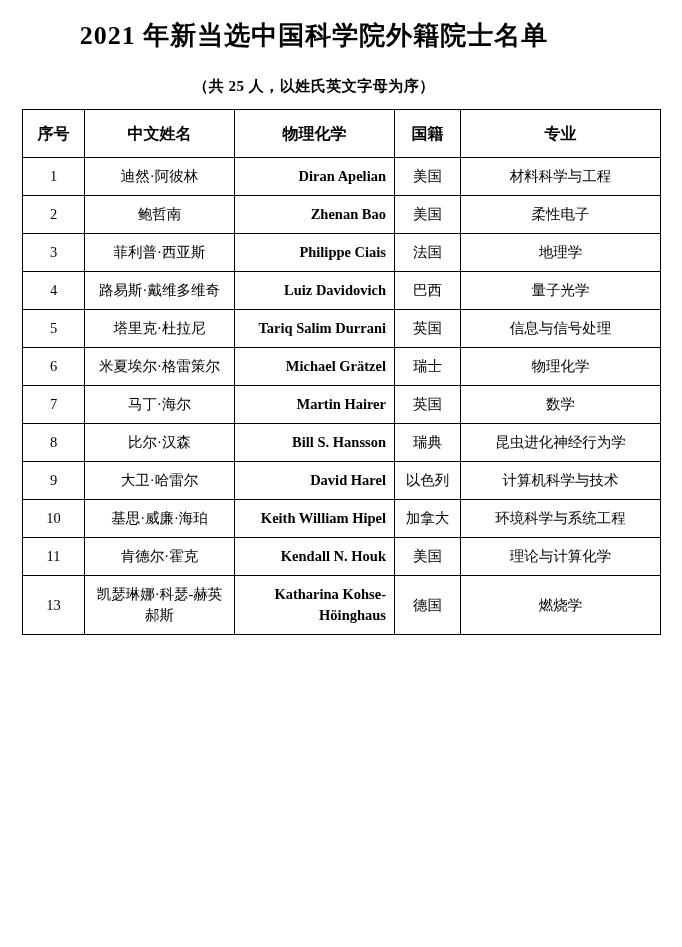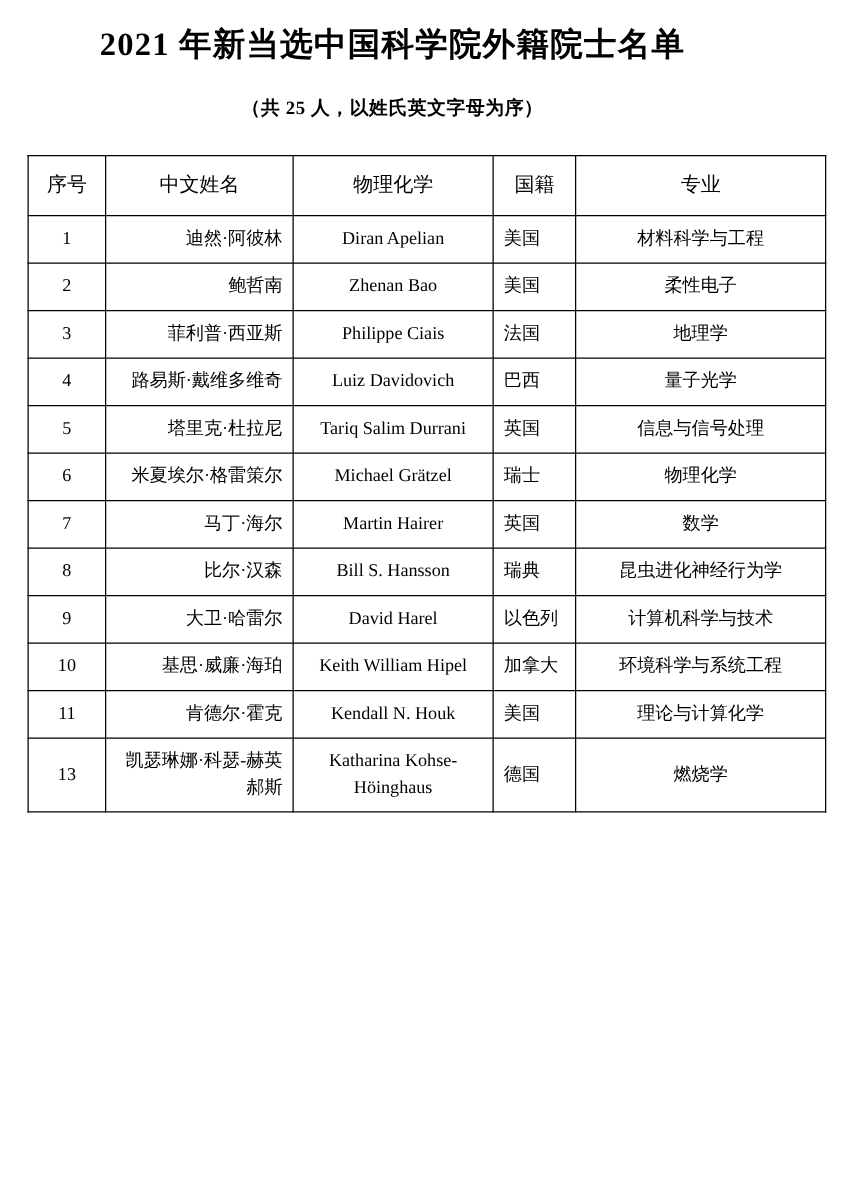--- a/index.html
+++ b/index.html
@@ -25,53 +25,53 @@
     font-weight: bold;
     letter-spacing: 1px;
     margin: 18px 0 0 0;
     line-height: 1.35;
     font-family: "Liberation Serif", "DejaVu Serif", serif;
   }
   .doc-subtitle {
     text-align: center;
     font-size: 15px;
     font-weight: bold;
-    margin: 24px 0 28px 0;
+    margin: 24px 0 13px 0;
     letter-spacing: 0.5px;
   }
   table.roster {
     border-collapse: collapse;
     width: 638px;
     margin: 0 auto;
     table-layout: fixed;
   }
   table.roster th,
   table.roster td {
     border: 1px solid #000000;
     font-size: 14.5px;
     line-height: 1.45;
     padding: 8px 8px;
     vertical-align: middle;
   }
   table.roster th {
     text-align: center;
-    font-weight: normal;
+    font-weight: bold;
     font-size: 16px;
     padding: 12px 6px;
   }
   col.c-index { width: 62px; }
   col.c-cn    { width: 150px; }
   col.c-en    { width: 160px; }
   col.c-nat   { width: 66px; }
   col.c-major { width: 200px; }
 
   td.index  { text-align: center; }
-  td.cn     { text-align: right; padding-left: 14px; }
-  td.en     { text-align: center; padding-left: 12px; }
-  td.nat    { }
+  td.cn     { text-align: center; padding-left: 14px; }
+  td.en     { text-align: right; padding-left: 12px; font-weight: bold; }
+  td.nat    { text-align: center; }
   td.major  { text-align: center; padding-left: 12px; }
   .en-name  { font-family: "Liberation Serif", "DejaVu Serif", serif; }
 </style>
 </head>
 <body>
 
 <div class="page">
 
   <h1 class="doc-title">2021 年新当选中国科学院外籍院士名单</h1>
 

